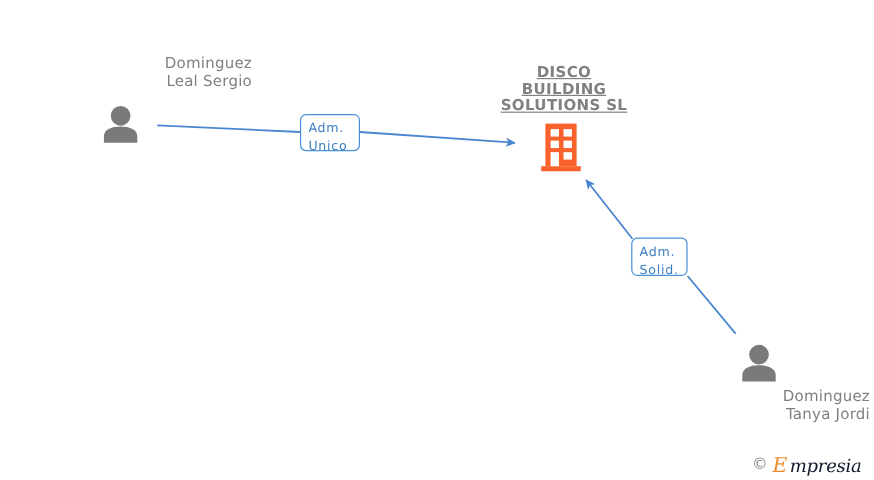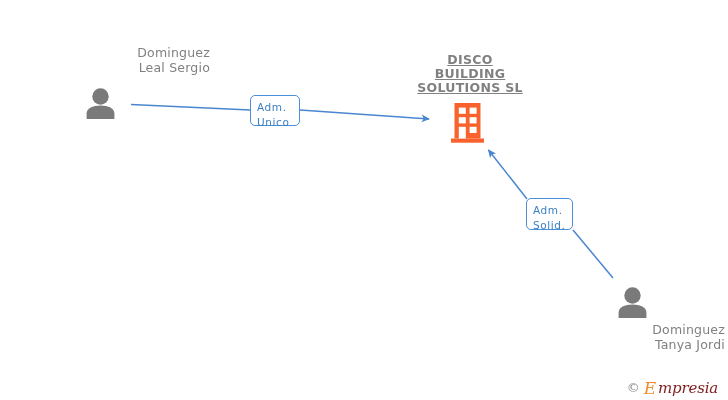--- a/index.html
+++ b/index.html
@@ -73,21 +73,21 @@
   .wm-e {
     color: #ef8b2c;
     font-size: 17px;
     font-style: italic;
     font-family: "DejaVu Serif", "Liberation Serif", serif;
     line-height: 1;
     position: relative;
     top: 1px;
   }
   .wm-rest {
-    color: #7f1d1d;
+    color: #0f172a;
     font-size: 15px;
     font-style: italic;
     font-family: "DejaVu Serif", "Liberation Serif", serif;
     line-height: 1;
     letter-spacing: -0.2px;
     position: relative;
     top: 1px;
     left: -2px;
   }
 </style>

